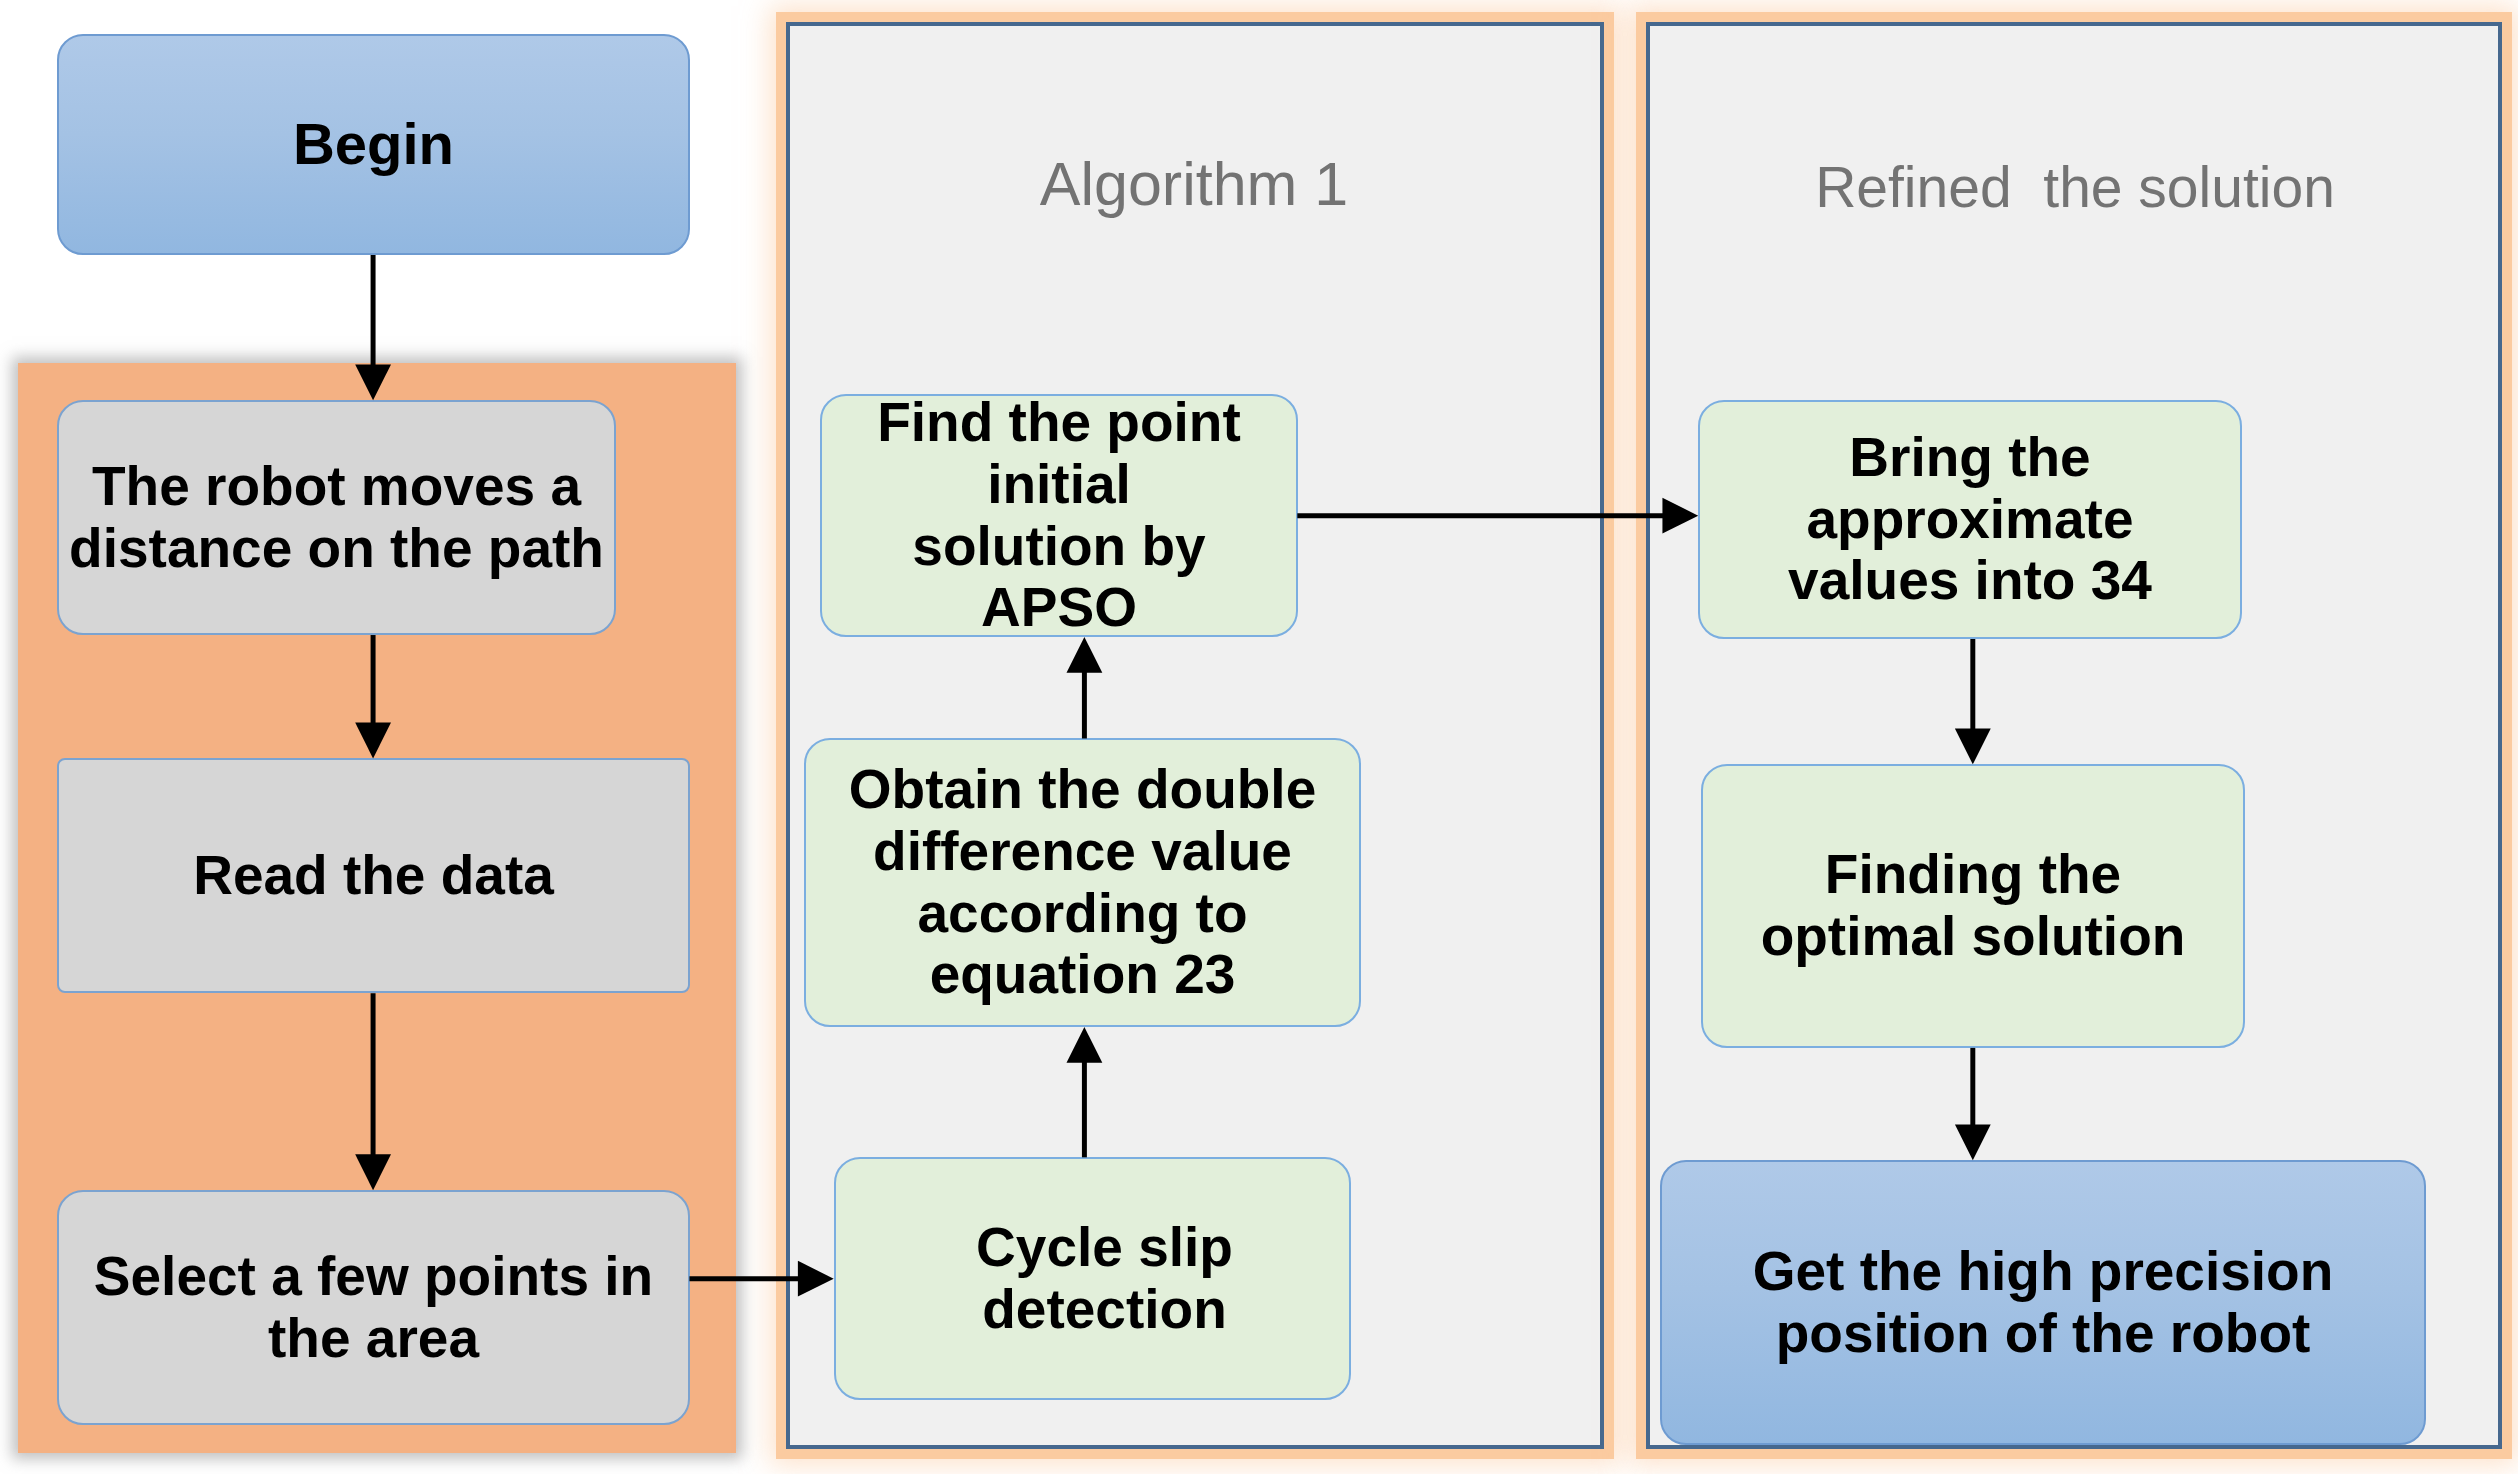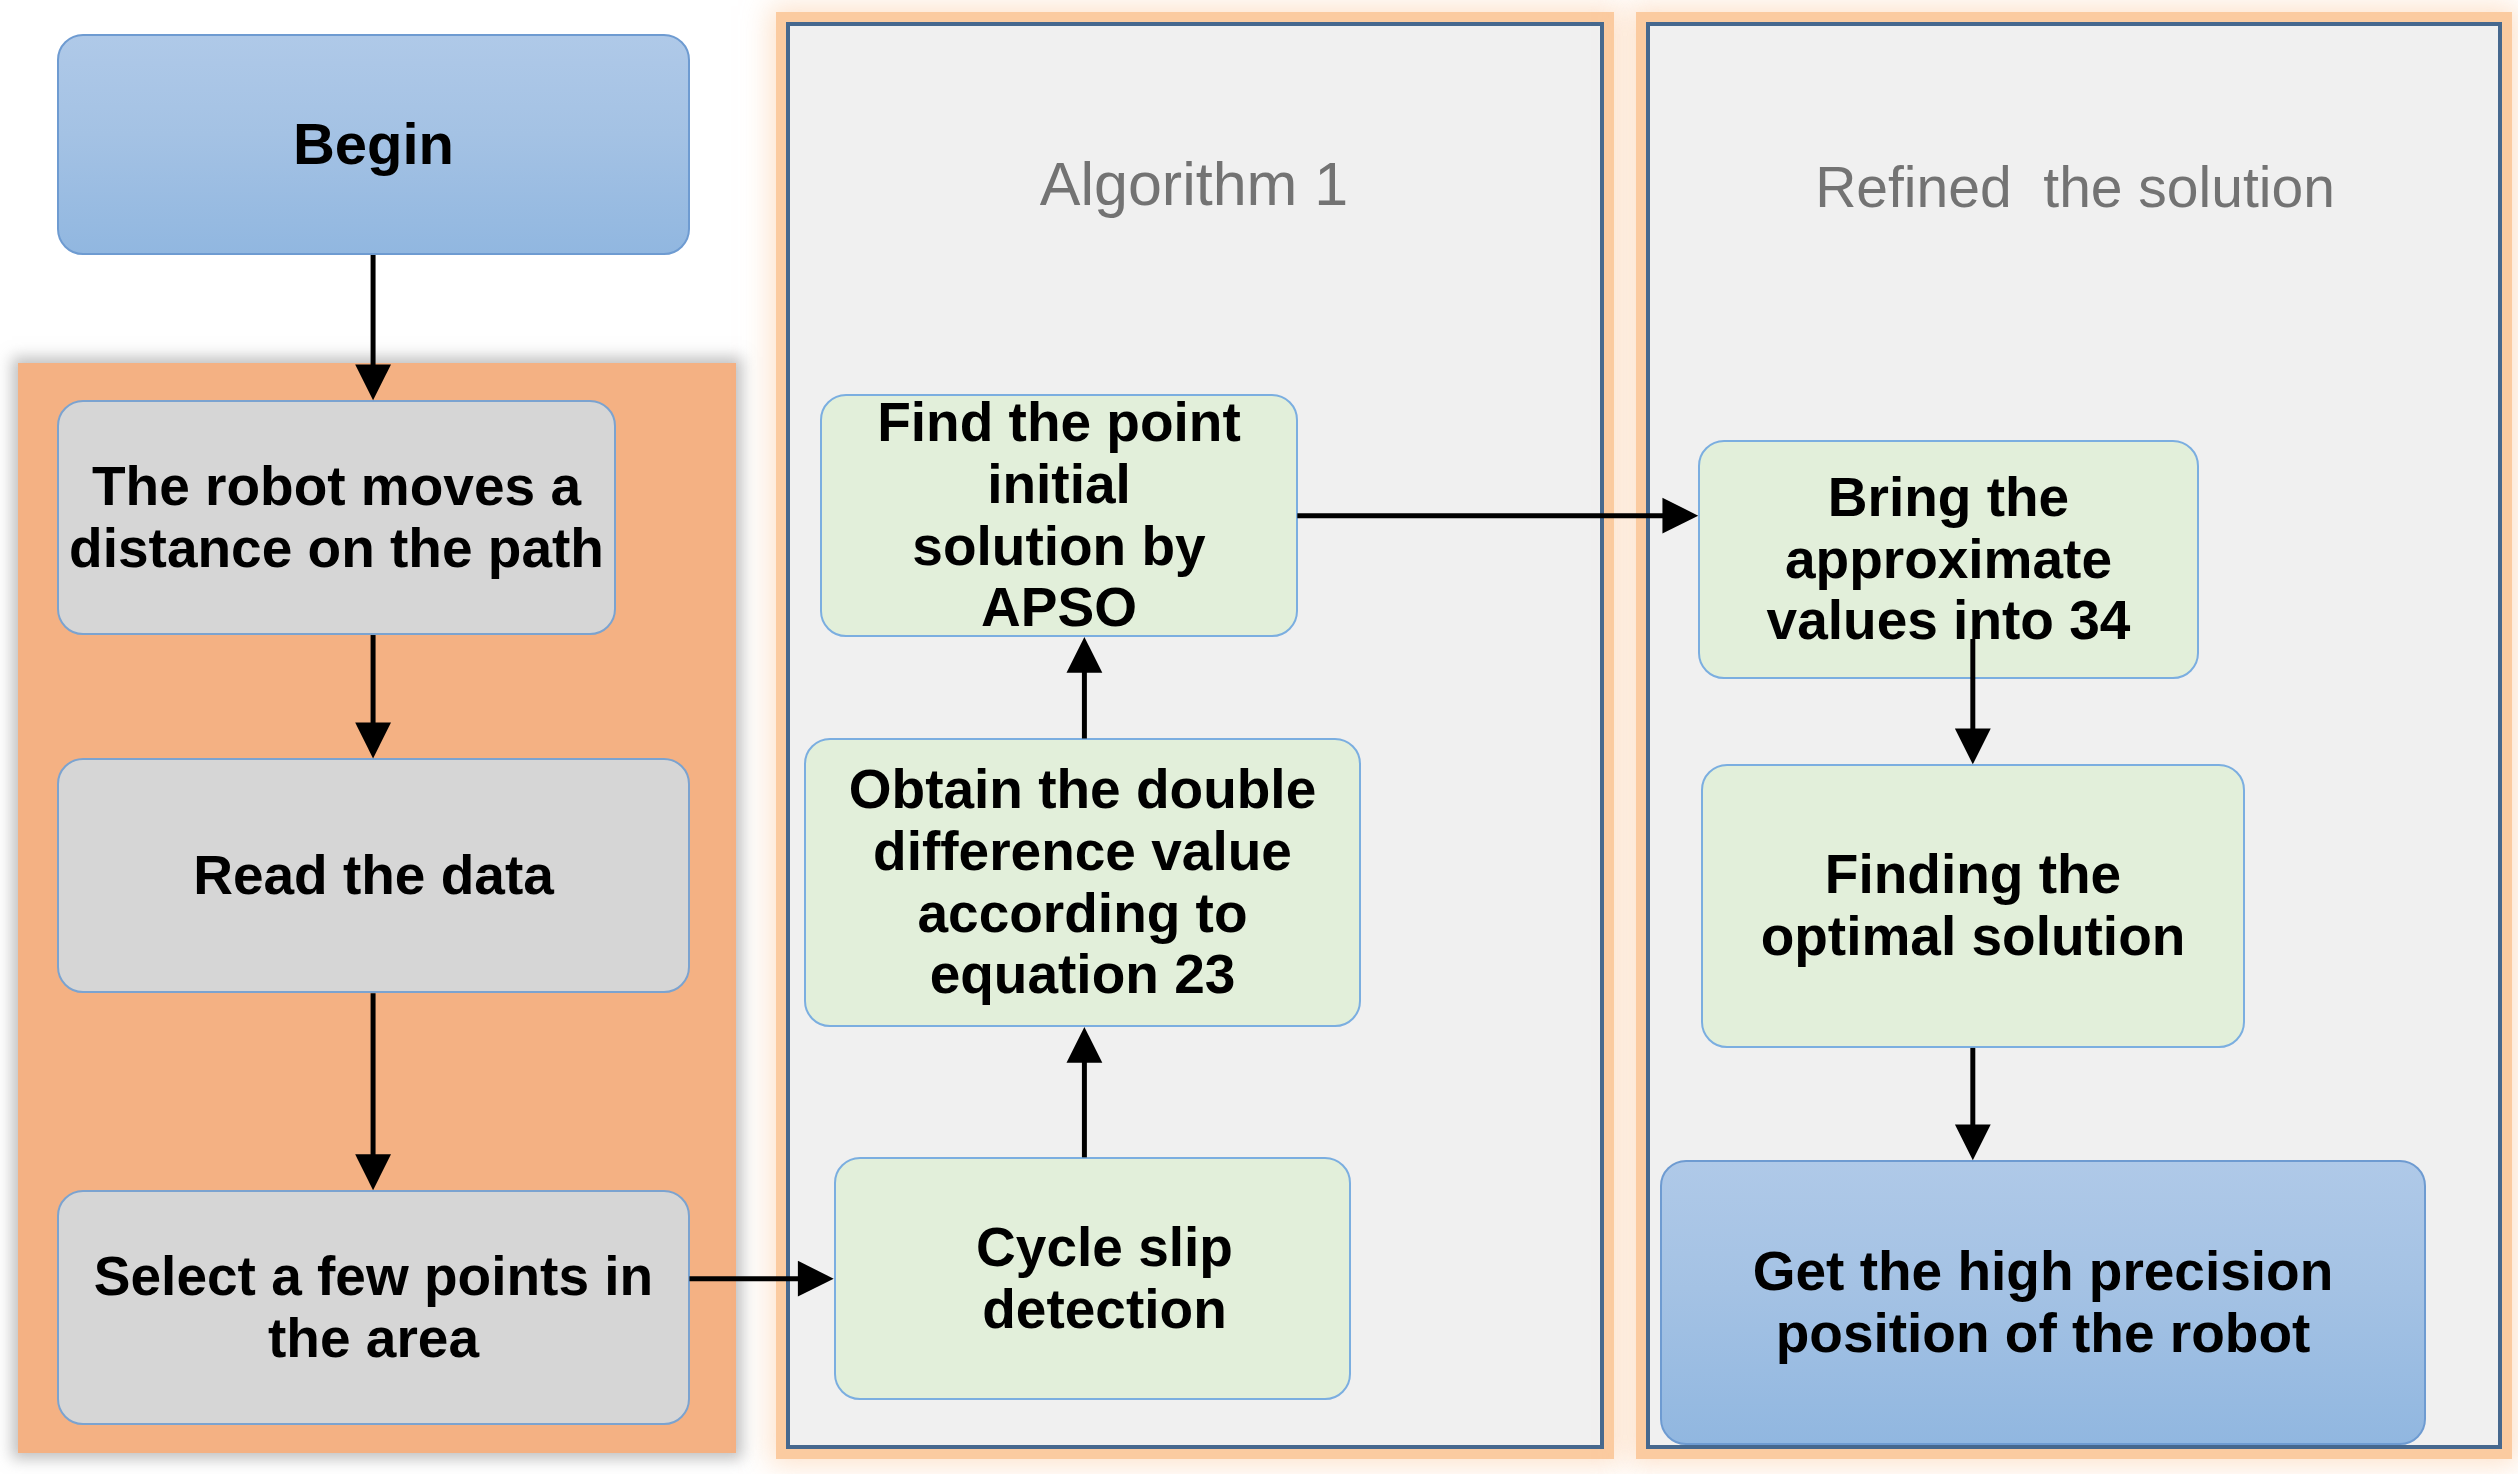--- a/index.html
+++ b/index.html
@@ -96,35 +96,35 @@
 
   <div class="panel-title" style="left:826px; top:149px; width:736px; font-size:61px;">Algorithm 1</div>
 
   <div class="panel-title" style="left:1682px; top:154px; width:786px; font-size:57px;">Refined  the solution</div>
 
   <div class="node node-blue" style="left:57px; top:34px; width:633px; height:221px; font-size:58px;">Begin</div>
 
   <div class="node node-gray" style="left:57px; top:400px; width:559px; height:235px; font-size:55px;">The robot moves a
 distance on the path</div>
 
-  <div class="node node-gray" style="left:57px; top:758px; width:633px; height:235px; font-size:55px;">Read the data</div>
+  <div class="node node-gray" style="left:57px; top:758px; width:633px; height:235px; font-size:55px;border-radius:8px;">Read the data</div>
 
   <div class="node node-gray" style="left:57px; top:1190px; width:633px; height:235px; font-size:55px;">Select a few points in
 the area</div>
 
   <div class="node node-green" style="left:820px; top:394px; width:478px; height:243px; font-size:55px;">Find the point initial
 solution by APSO</div>
 
   <div class="node node-green" style="left:804px; top:738px; width:557px; height:289px; font-size:55px;">Obtain the double
 difference value
 according to equation 23</div>
 
   <div class="node node-green" style="left:834px; top:1157px; width:517px; height:243px; font-size:55px;padding-left:34px;">Cycle slip detection</div>
 
-  <div class="node node-green" style="left:1698px; top:400px; width:501px; height:239px; font-size:55px;margin-top:40px;">Bring the
+  <div class="node node-green" style="left:1698px; top:400px; width:544px; height:239px; font-size:55px;">Bring the
 approximate
 values into 34</div>
 
   <div class="node node-green" style="left:1701px; top:764px; width:544px; height:284px; font-size:55px;">Finding the
 optimal solution</div>
 
   <div class="node node-blue" style="left:1660px; top:1160px; width:766px; height:285px; font-size:55px;">Get the high precision
 position of the robot</div>
 
   <svg class="conn" style="left:0; top:0; width:2518px; height:1475px;" viewBox="0 0 2531 1482" width="2518" height="1475">

